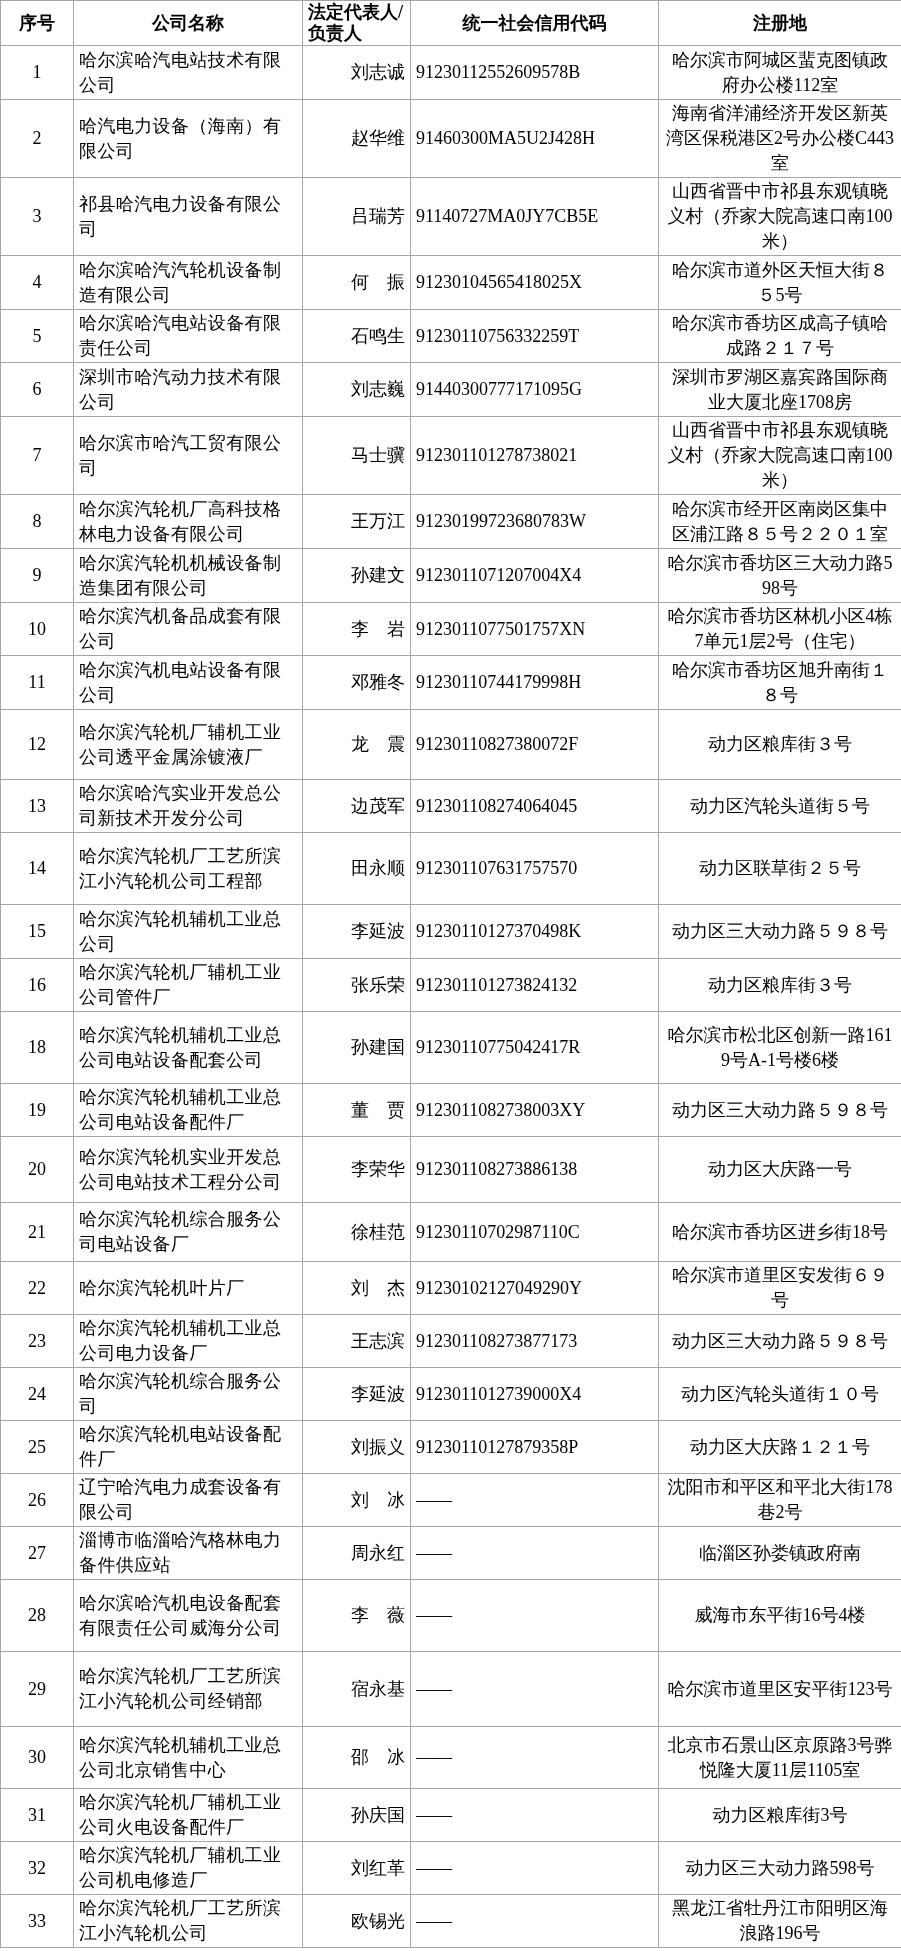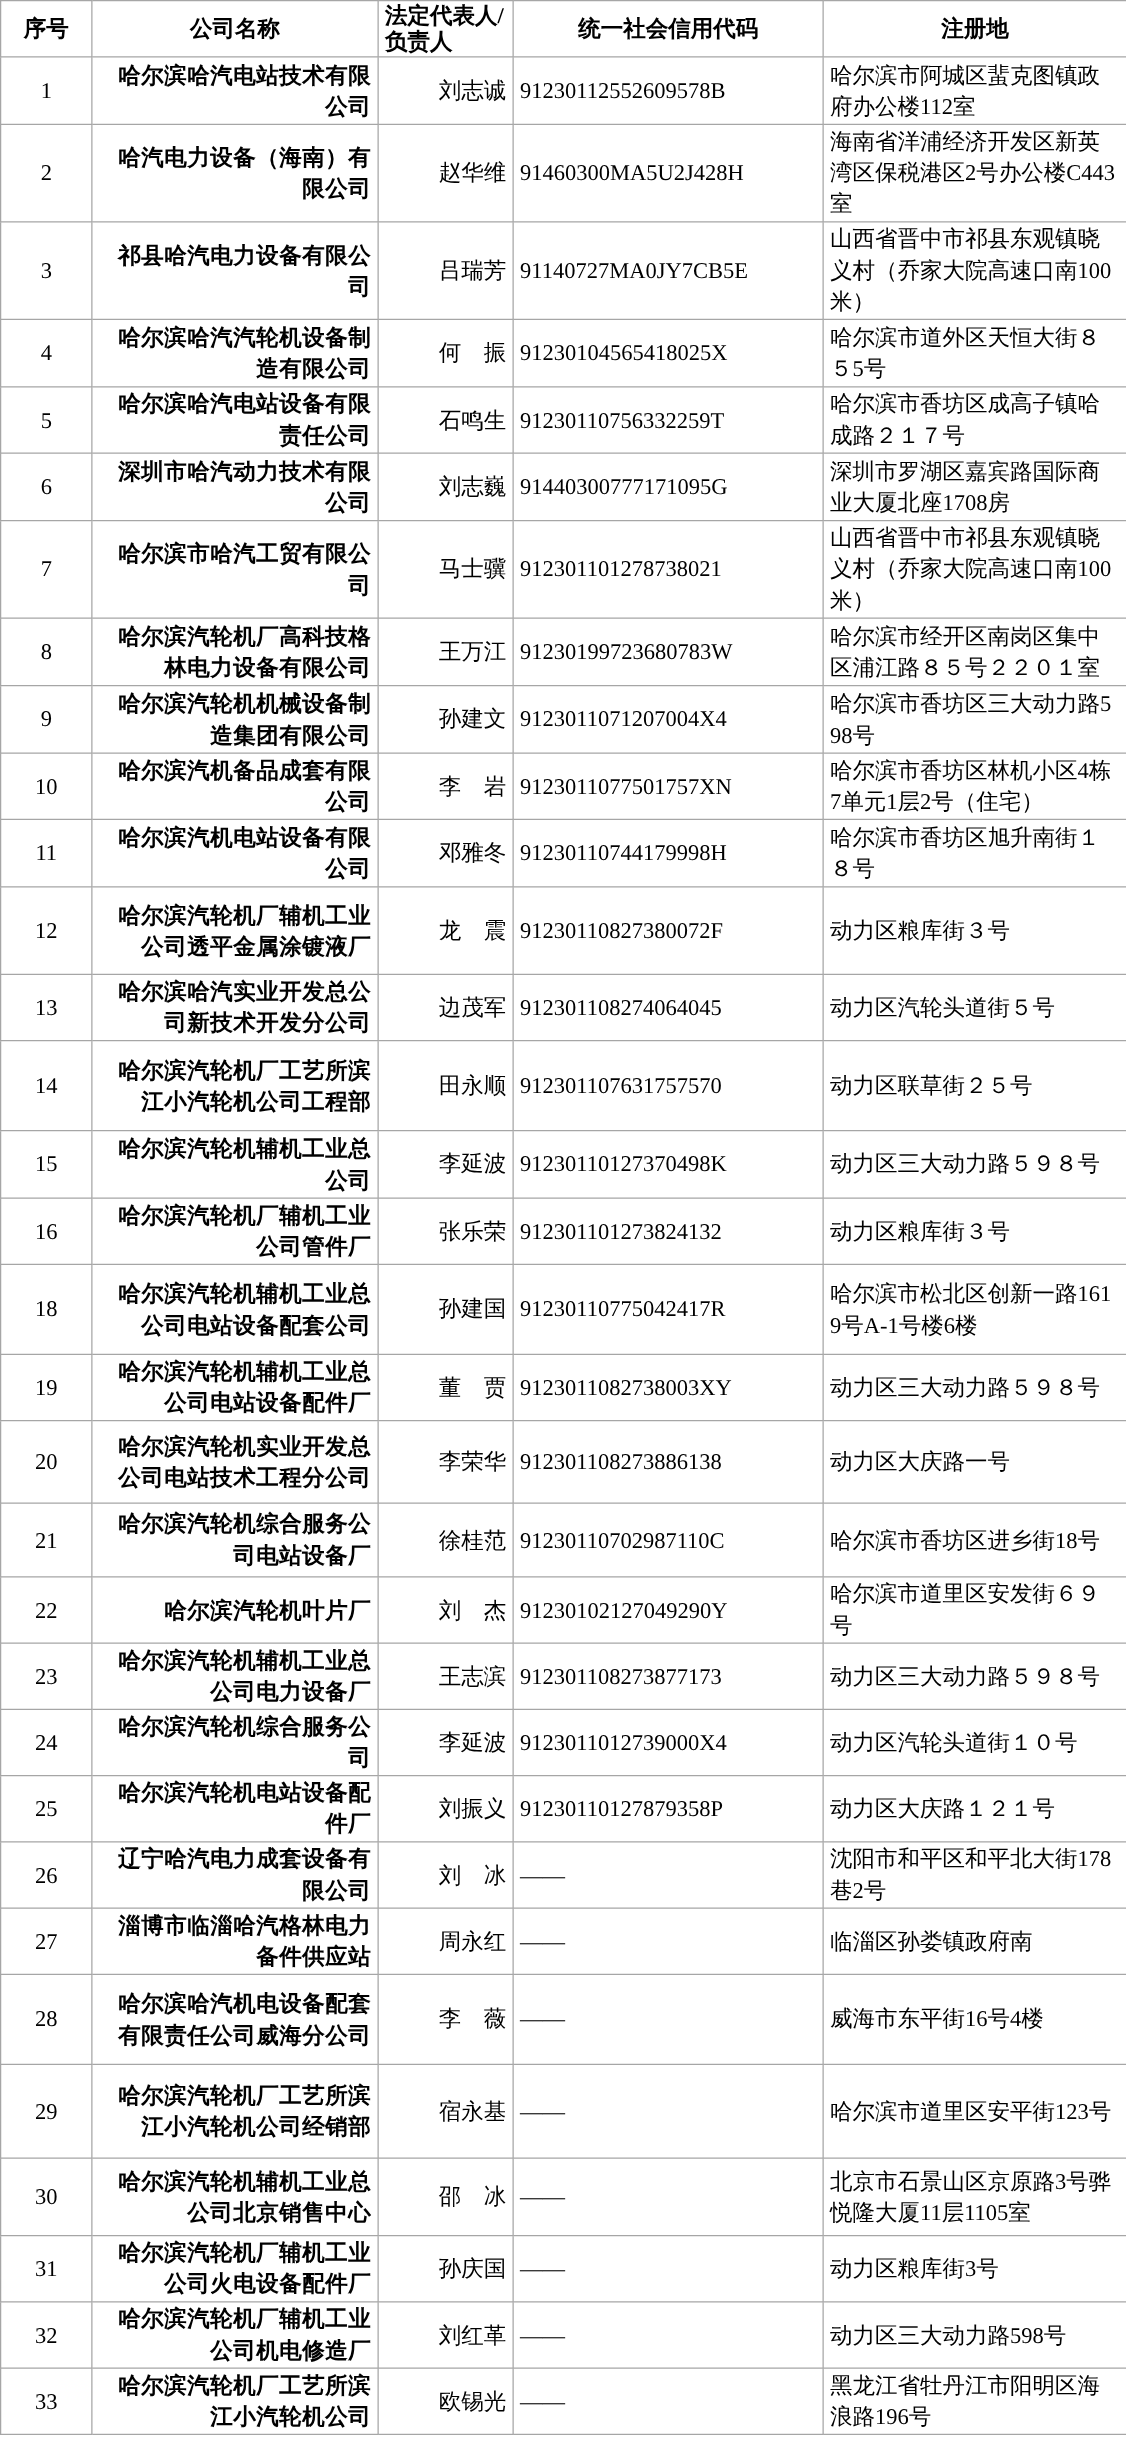--- a/index.html
+++ b/index.html
@@ -31,24 +31,24 @@
   }
   thead tr{height:41px;}
   th{
     font-weight:bold;
     text-align:center;
     line-height:21px;
     font-size:18px;
   }
   th.rep-header{text-align:left;}
   td.cell-no{text-align:center;}
-  td.cell-company{text-align:right;letter-spacing:0.4px;font-weight:bold;}
+  td.cell-company{text-align:left;letter-spacing:0.4px;}
   td.cell-rep{text-align:right;}
   td.cell-code{text-align:left;}
-  td.cell-address{text-align:left;}
+  td.cell-address{text-align:center;}
 </style>
 </head>
 <body>
 
 <div class="page">
   <table class="company-table">
     <colgroup>
       <col style="width:73px">
       <col style="width:229px">
       <col style="width:108px">

